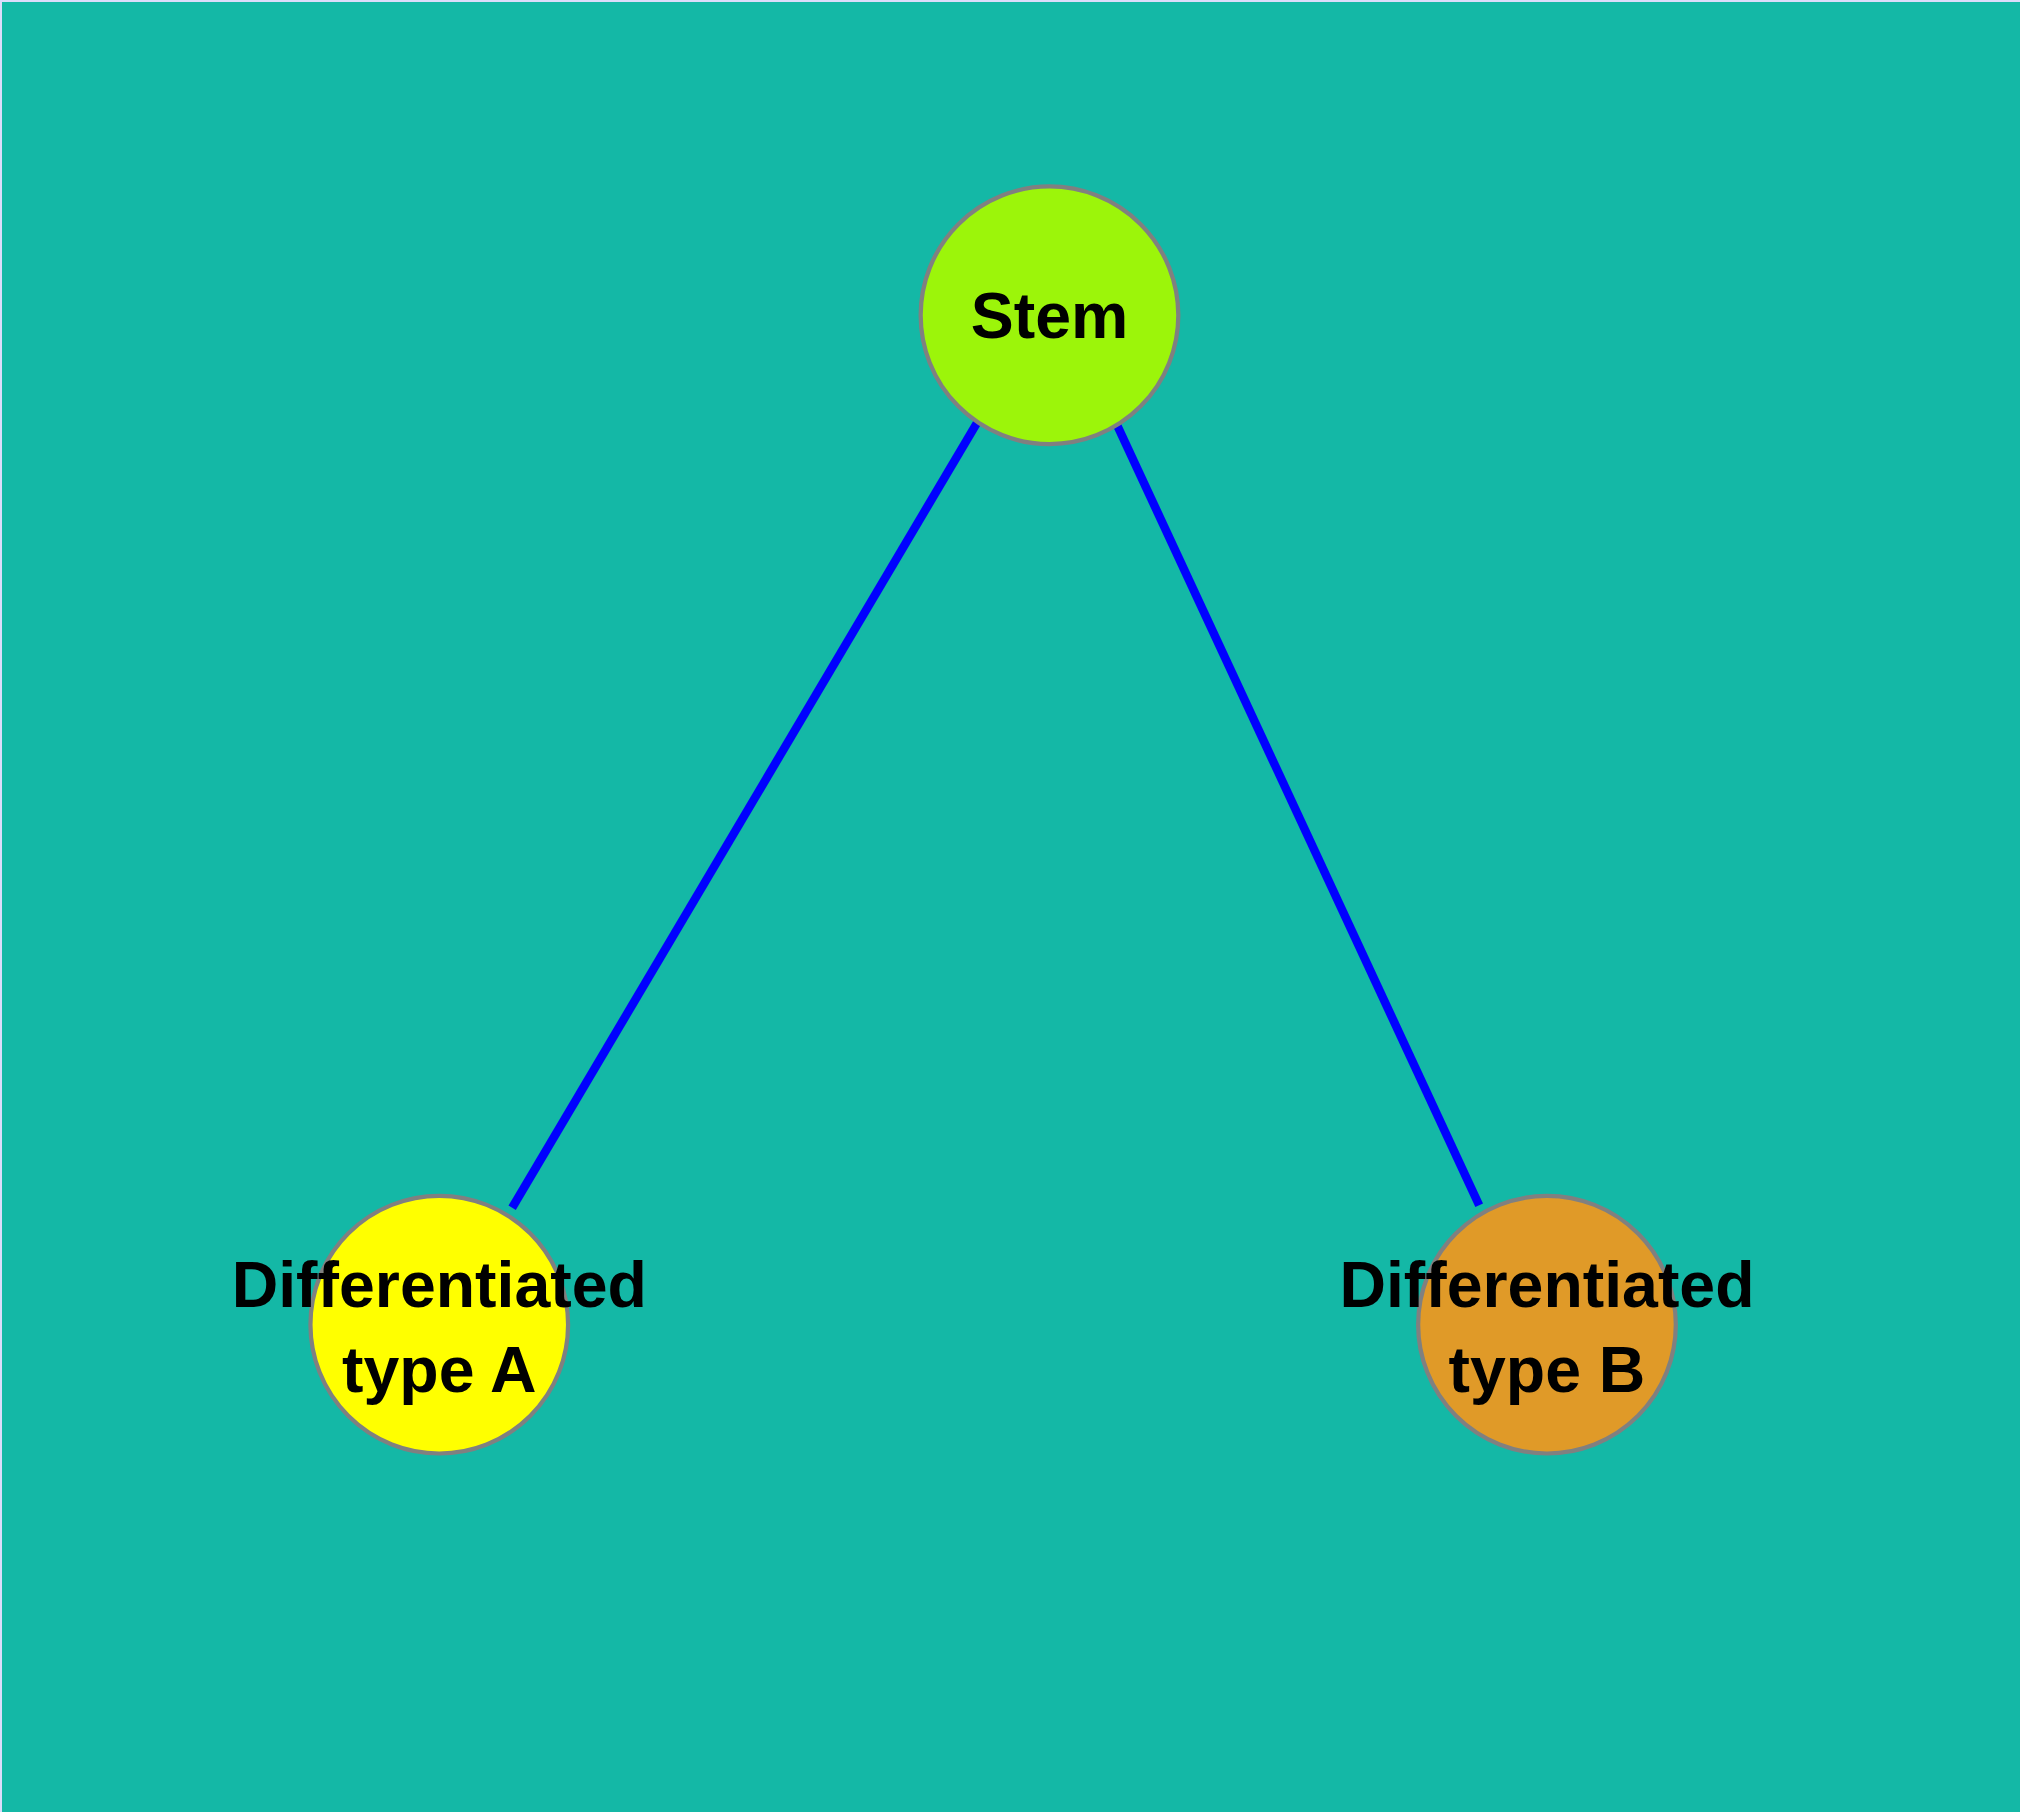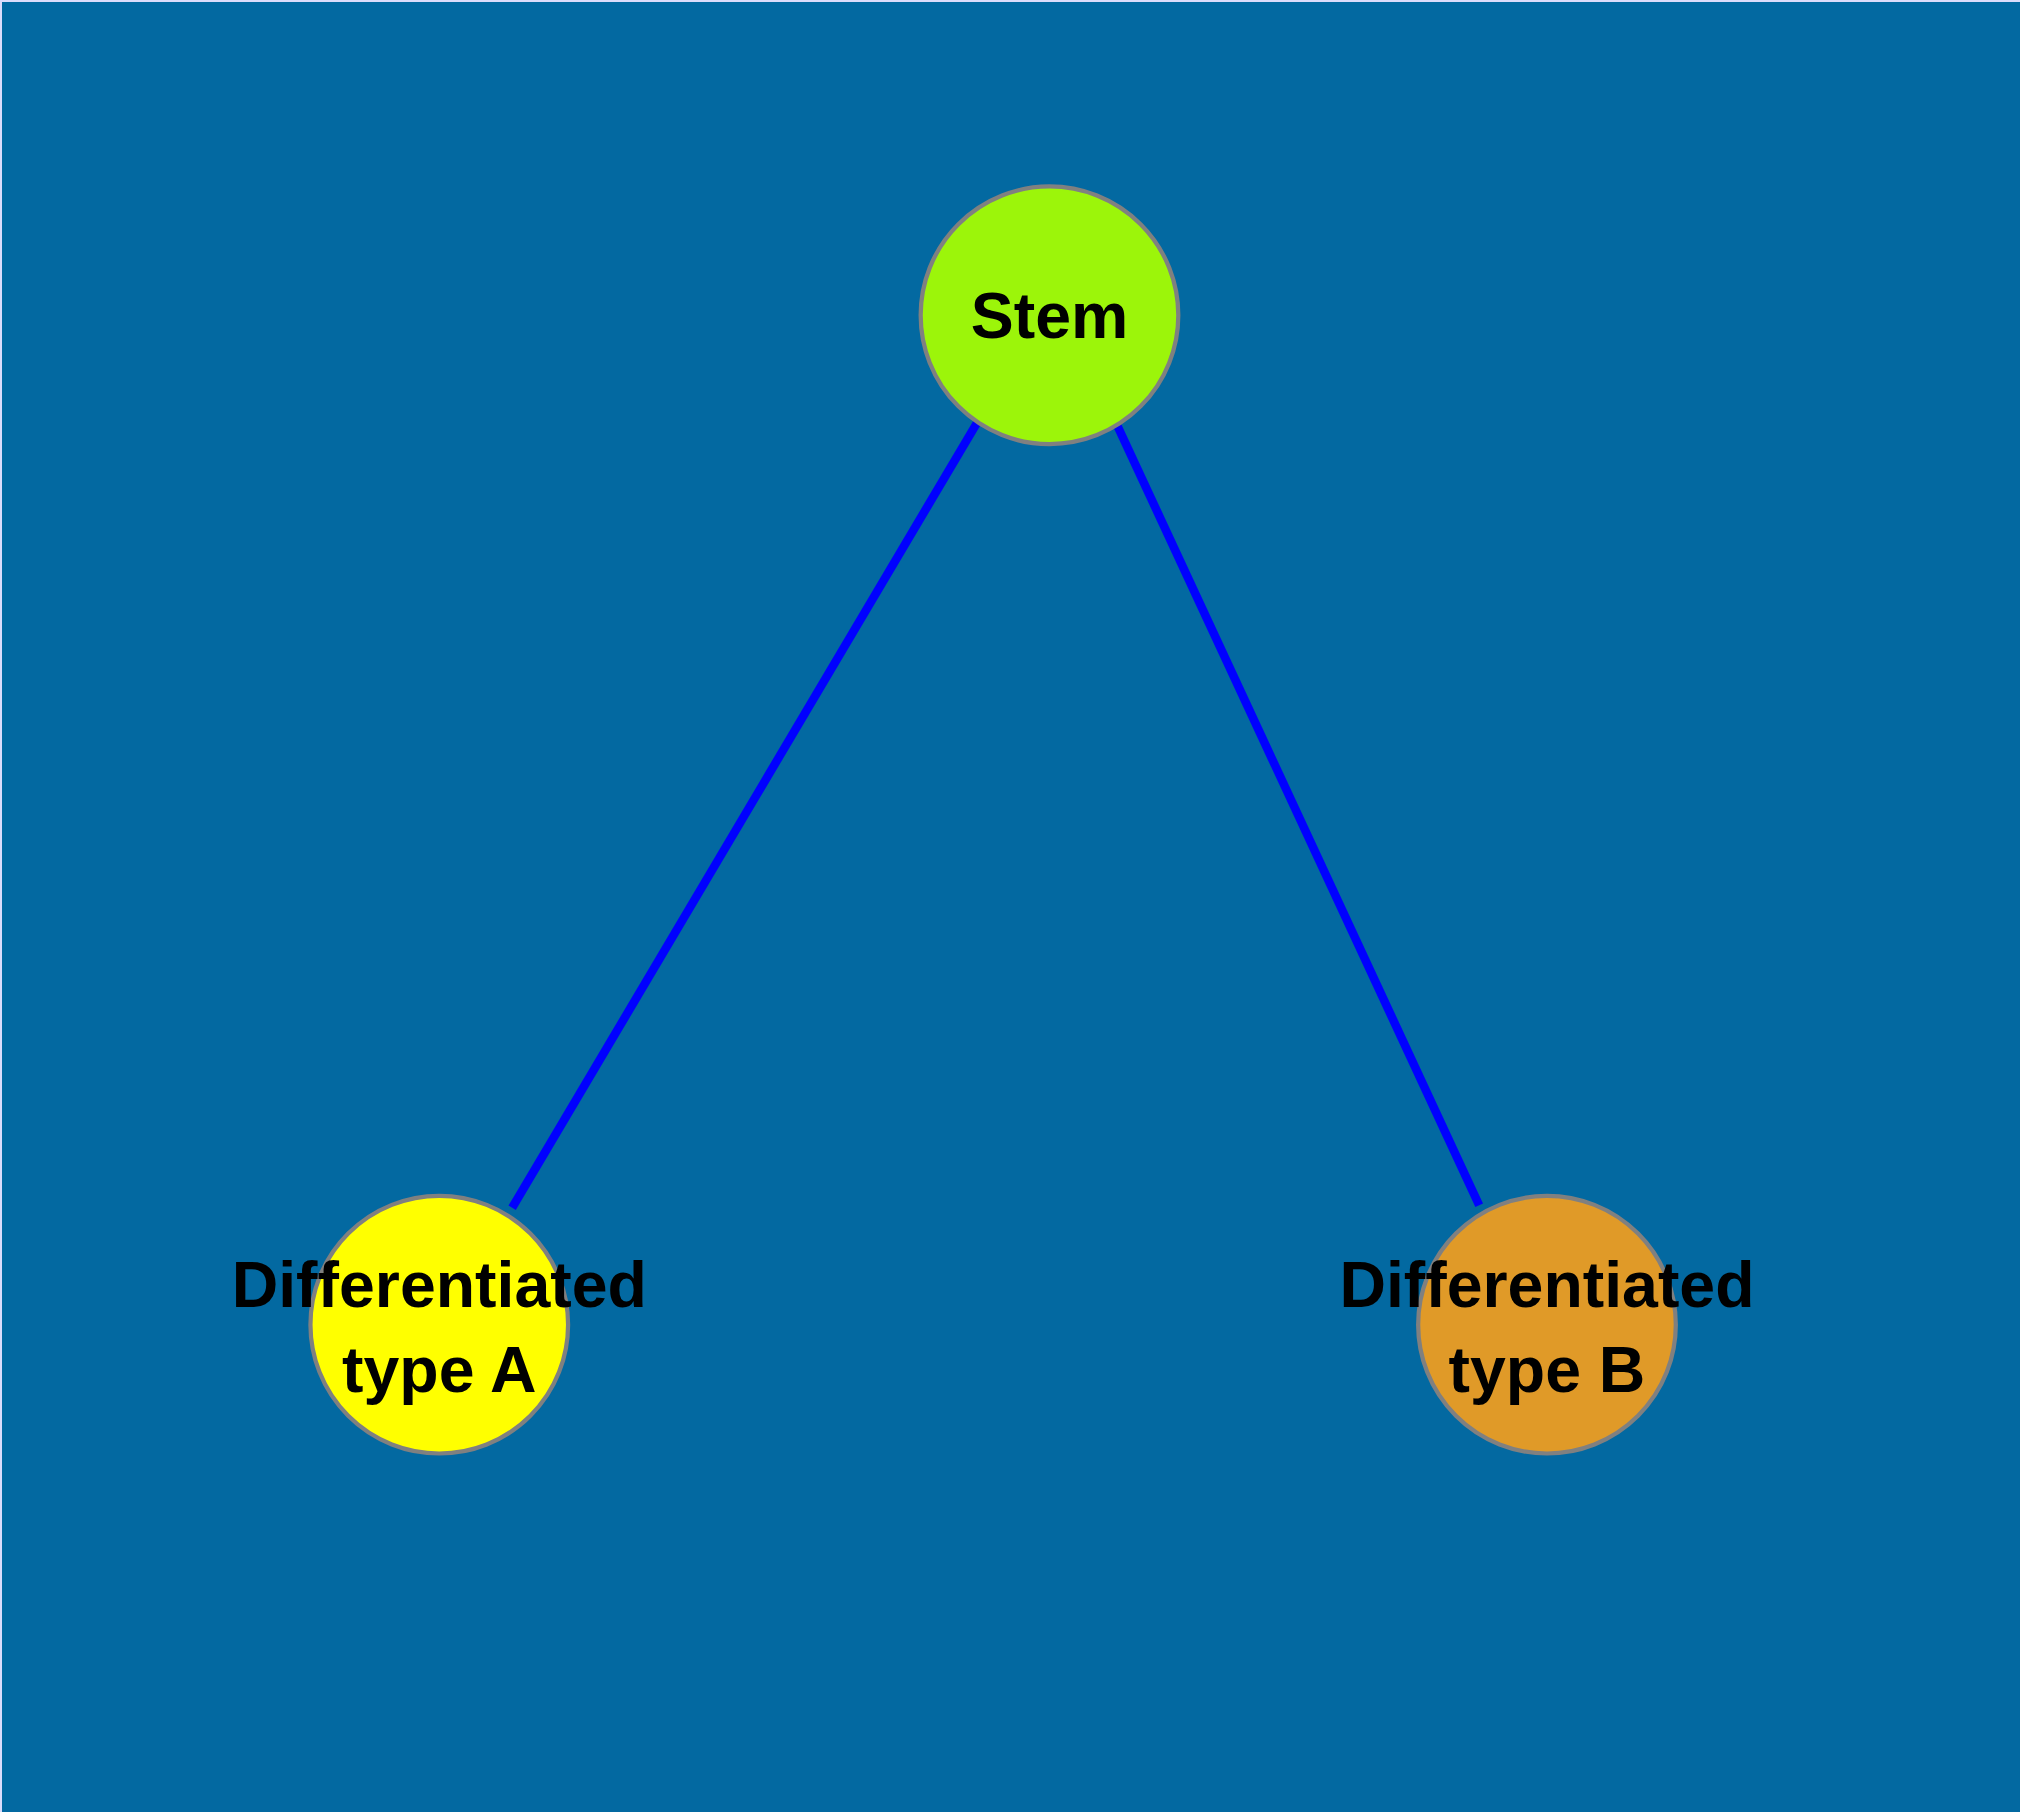--- a/index.html
+++ b/index.html
@@ -4,21 +4,21 @@
 <style>
   html, body {
     margin: 0;
     padding: 0;
     background: #ffffff;
   }
   #canvas {
     position: relative;
     width: 2021px;
     height: 1812px;
-    background: #0369a1;
+    background: #14b8a6;
     overflow: hidden;
     font-family: "Liberation Sans", sans-serif;
   }
   #graph-svg {
     position: absolute;
     inset: 0;
     width: 2021px;
     height: 1812px;
     display: block;
   }

